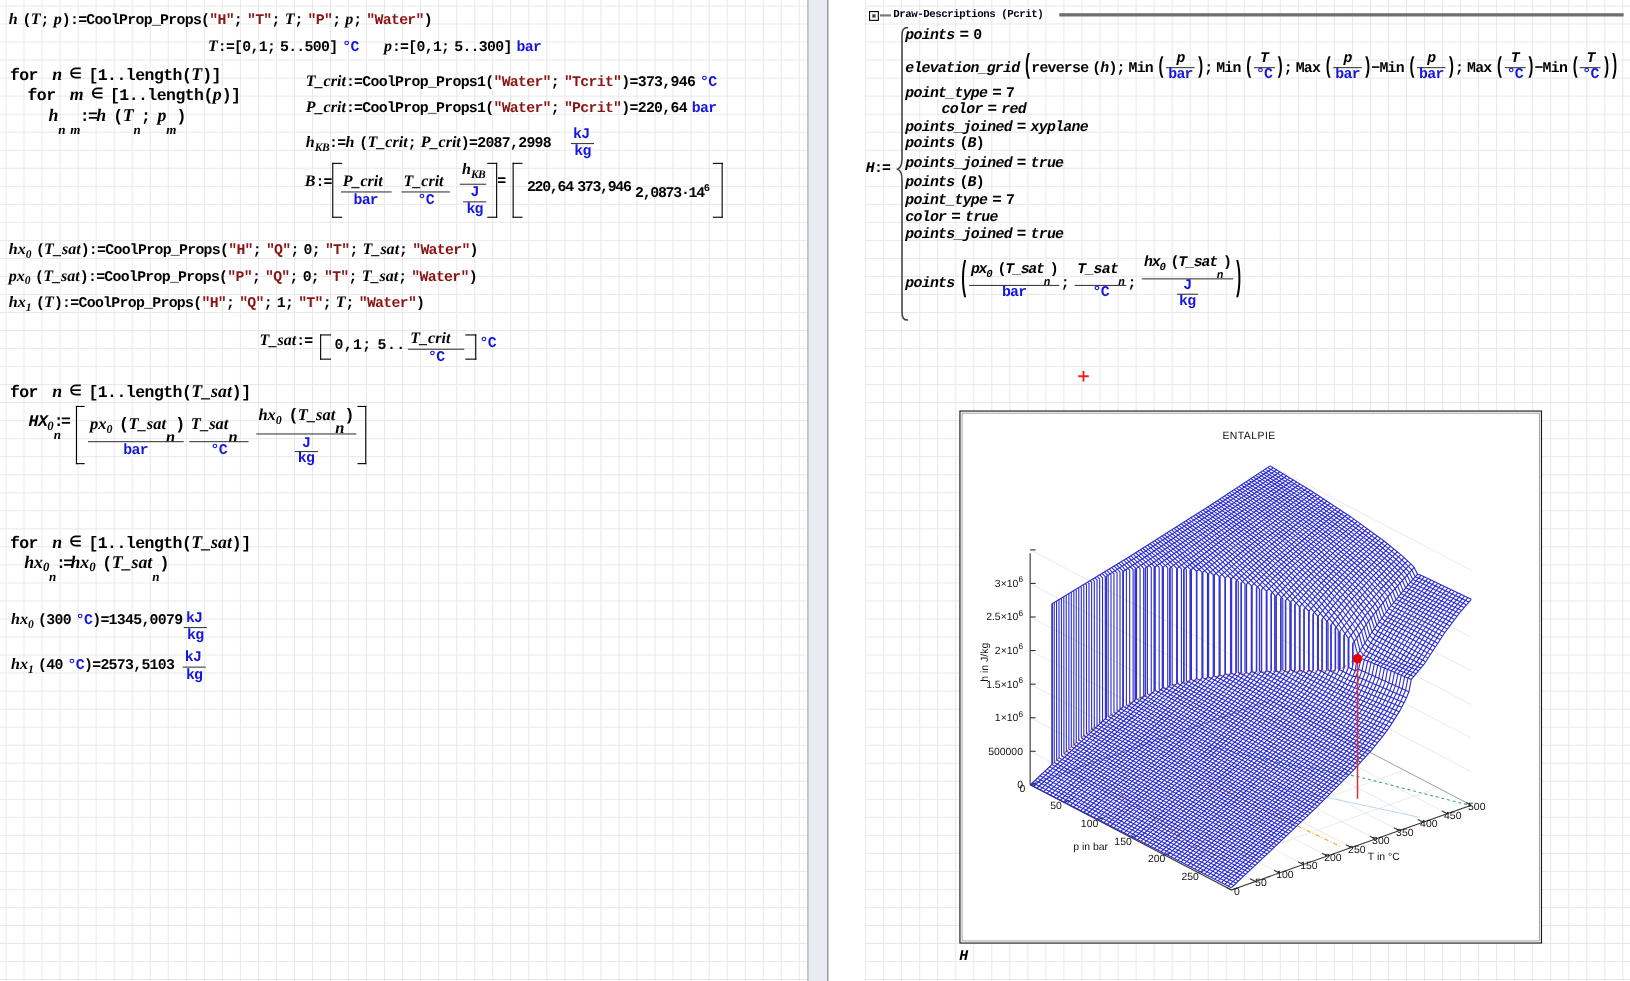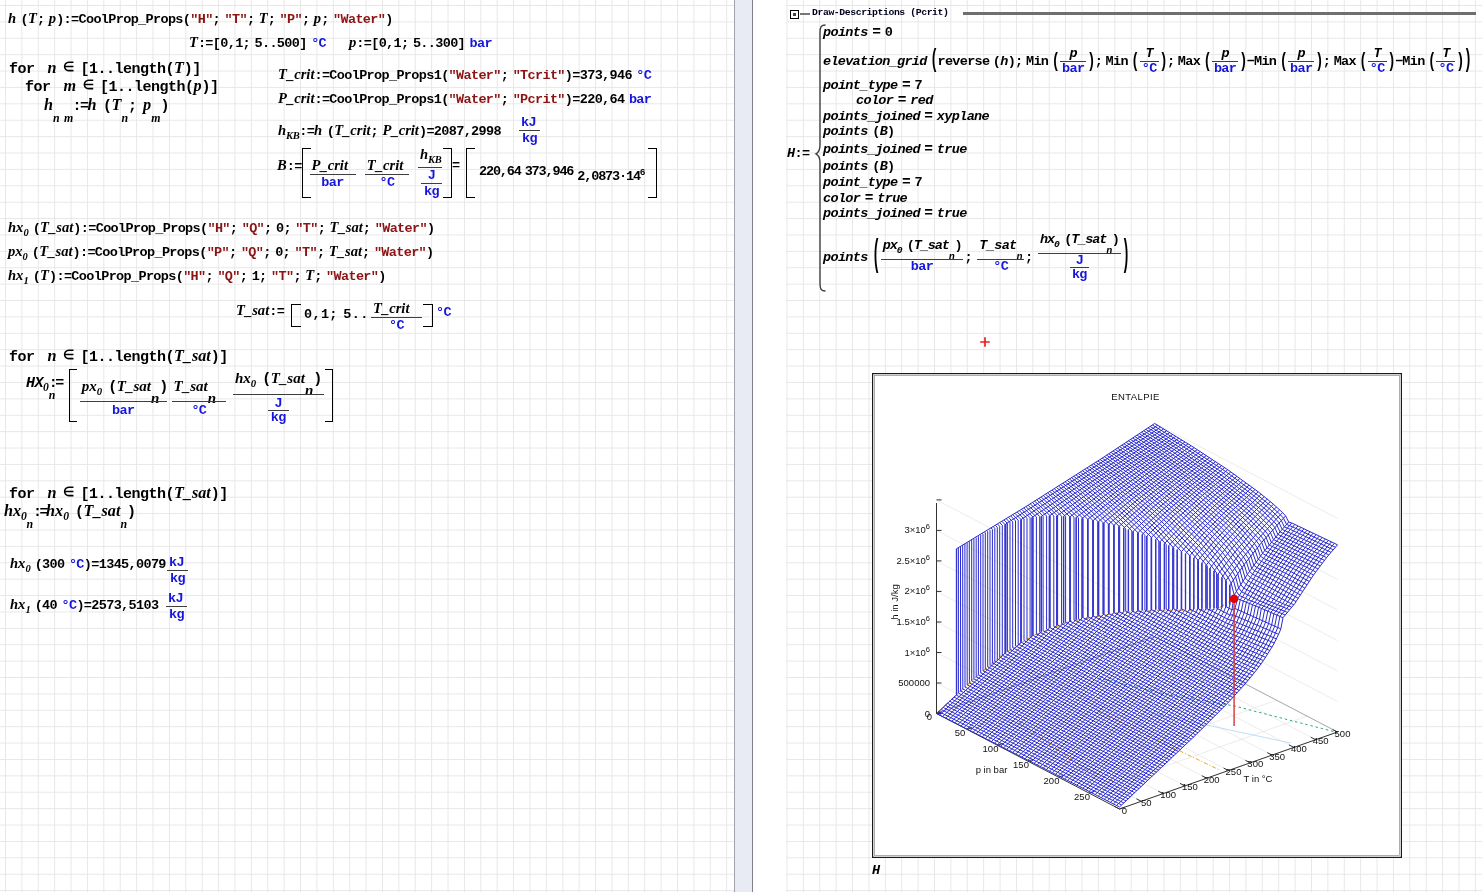--- a/index.html
+++ b/index.html
@@ -67,21 +67,21 @@
 <div style="position:absolute;left:422.5px;top:304.2px;width:10.0px;height:22.5px;border:1.6px solid #000;border-left:none"></div>
 <div class="f" style="left:436.0px;top:305.2px"><span class="b">°C</span></div>
 <div class="f lg" style="left:9.0px;top:347.5px">for  <span class="iv">n</span> <span class="el">∈</span> [1..length(<span class="iv">T_sat</span>)]</div>
 <div class="f lg" style="left:26.0px;top:375.1px"><span class="i">HX</span><span class="sb"><span class="iv">0</span></span><span class="ix0"><span class="iv">n</span></span><span style="letter-spacing:-2.5px">:=</span></div>
 <div style="position:absolute;left:69.1px;top:368.5px;width:8.0px;height:53.8px;border:1.6px solid #000;border-right:none"></div>
 <div class="f frA frL bdn" style="left:79.8px;top:377.6px;width:87.0px;"><span class="nm" style="padding-bottom:0.8px;"><span class="lgn"><span class="iv">px<span class="sb">0</span></span> (<span class="iv">T_sat</span><span class="ixL"><span class="iv">n</span></span>)</span></span><span class="dn">bar</span></div>
 <div class="f frA frL bdn" style="left:171.5px;top:377.6px;width:54.7px;"><span class="nm" style="padding-bottom:0.8px;"><span class="lgn"><span class="iv">T_sat</span><span class="ixL"><span class="iv">n</span></span></span></span><span class="dn">°C</span></div>
 <div class="f frA frL" style="left:232.9px;top:370.0px;width:90.7px;"><span class="nm" style="padding-bottom:0.8px;"><span class="lgn"><span class="iv">hx<span class="sb">0</span></span> (<span class="iv">T_sat</span><span class="ixL"><span class="iv">n</span></span>)</span></span><span class="dn"><span class="frI"><span class="nm"><span class="b">J</span></span><span class="dn"><span class="b">kg</span></span></span></span></div>
 <div style="position:absolute;left:325.4px;top:368.5px;width:8.0px;height:53.8px;border:1.6px solid #000;border-left:none"></div>
 <div class="f lg" style="left:9.0px;top:484.5px">for  <span class="iv">n</span> <span class="el">∈</span> [1..length(<span class="iv">T_sat</span>)]</div>
-<div class="f lg" style="left:4px;top:503.0px"><span class="iv">hx<span class="sb">0</span></span><span class="ix0"><span class="iv">n</span></span> <span style="letter-spacing:-2.5px">:=</span><span class="iv">hx<span class="sb">0</span></span> (<span class="iv">T_sat</span><span class="ixL"><span class="iv">n</span></span>)</div>
+<div class="f lg" style="left:22px;top:503.0px"><span class="iv">hx<span class="sb">0</span></span><span class="ix0"><span class="iv">n</span></span> <span style="letter-spacing:-2.5px">:=</span><span class="iv">hx<span class="sb">0</span></span> (<span class="iv">T_sat</span><span class="ixL"><span class="iv">n</span></span>)</div>
 <div class="f" style="left:10.0px;top:556.3px"><span class="iv">hx<span class="sb">0</span></span> (300 <span class="b">°C</span>)=1345,0079</div>
 <div class="f frA" style="left:167.0px;top:555.8px;"><span class="nm" style=""><span class="b">kJ</span></span><span class="dn"><span class="b">kg</span></span></div>
 <div class="f" style="left:10.0px;top:596.5px"><span class="iv">hx<span class="sb">1</span></span> (40 <span class="b">°C</span>)=2573,5103</div>
 <div class="f frA" style="left:166.0px;top:592.4px;"><span class="nm" style=""><span class="b">kJ</span></span><span class="dn"><span class="b">kg</span></span></div>
 <div style="position:absolute;left:789.5px;top:9.5px;width:9px;height:9px;border:1.1px solid #000;background:#fff"></div>
 <div style="position:absolute;left:792.5px;top:12.5px;width:3px;height:3px;background:#444"></div>
 <div style="position:absolute;left:800px;top:12.6px;width:10px;height:2.2px;background:#787878"></div>
 <div style="position:absolute;left:812px;top:7px;font:bold 9.8px &quot;Liberation Mono&quot;,monospace;letter-spacing:-0.42px;color:#00001e">Draw-Descriptions (Pcrit)</div>
 <div style="position:absolute;left:963px;top:12.2px;width:513px;height:2.8px;background:#6f6f6f"></div>
 <div class="f" style="left:787.0px;top:146.2px"><span class="i">H</span>:=</div>

